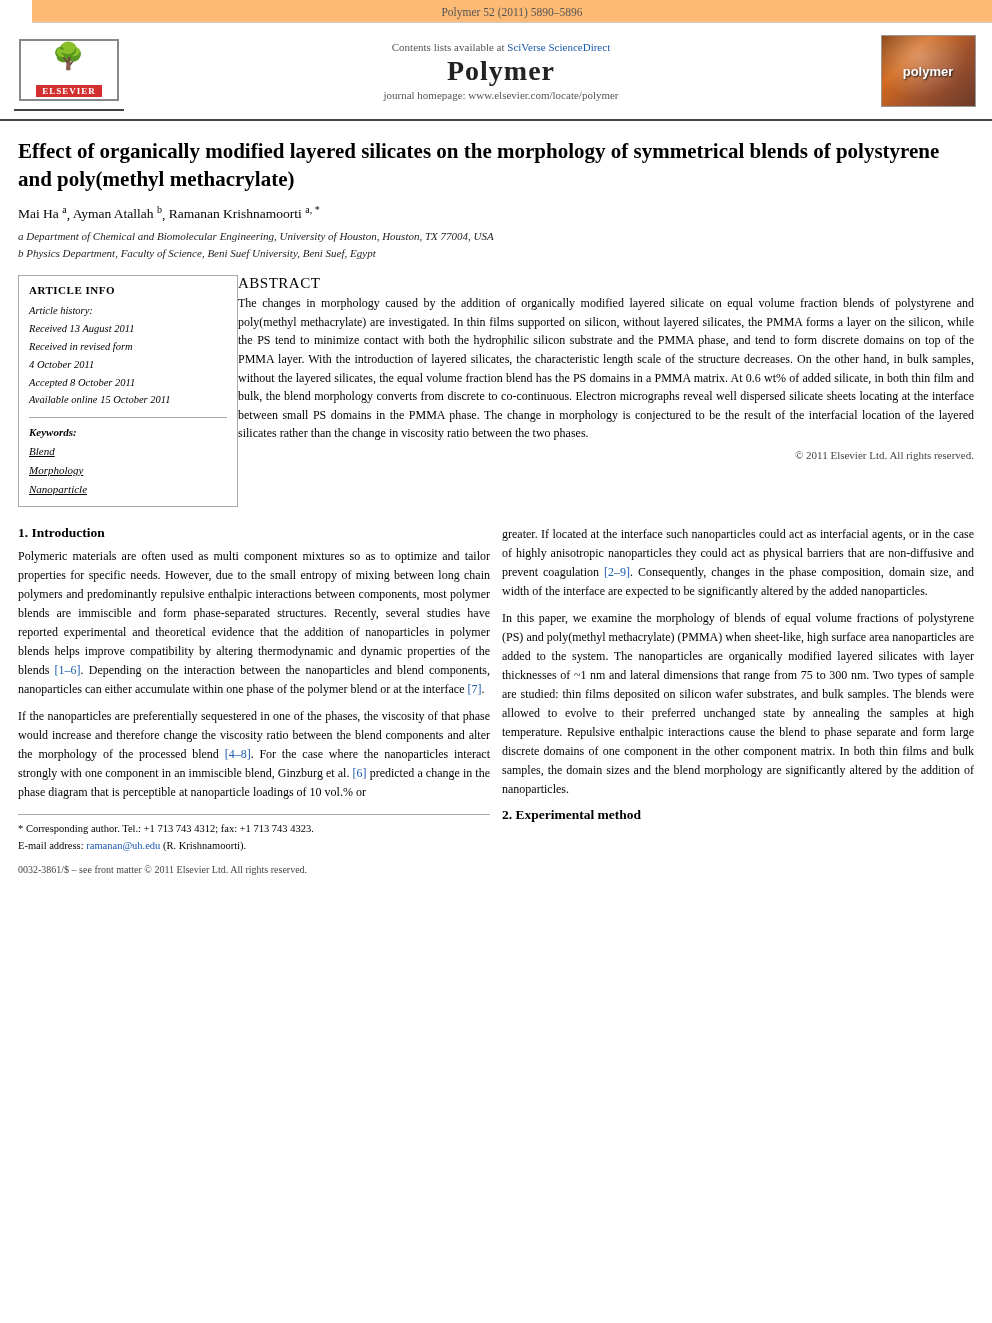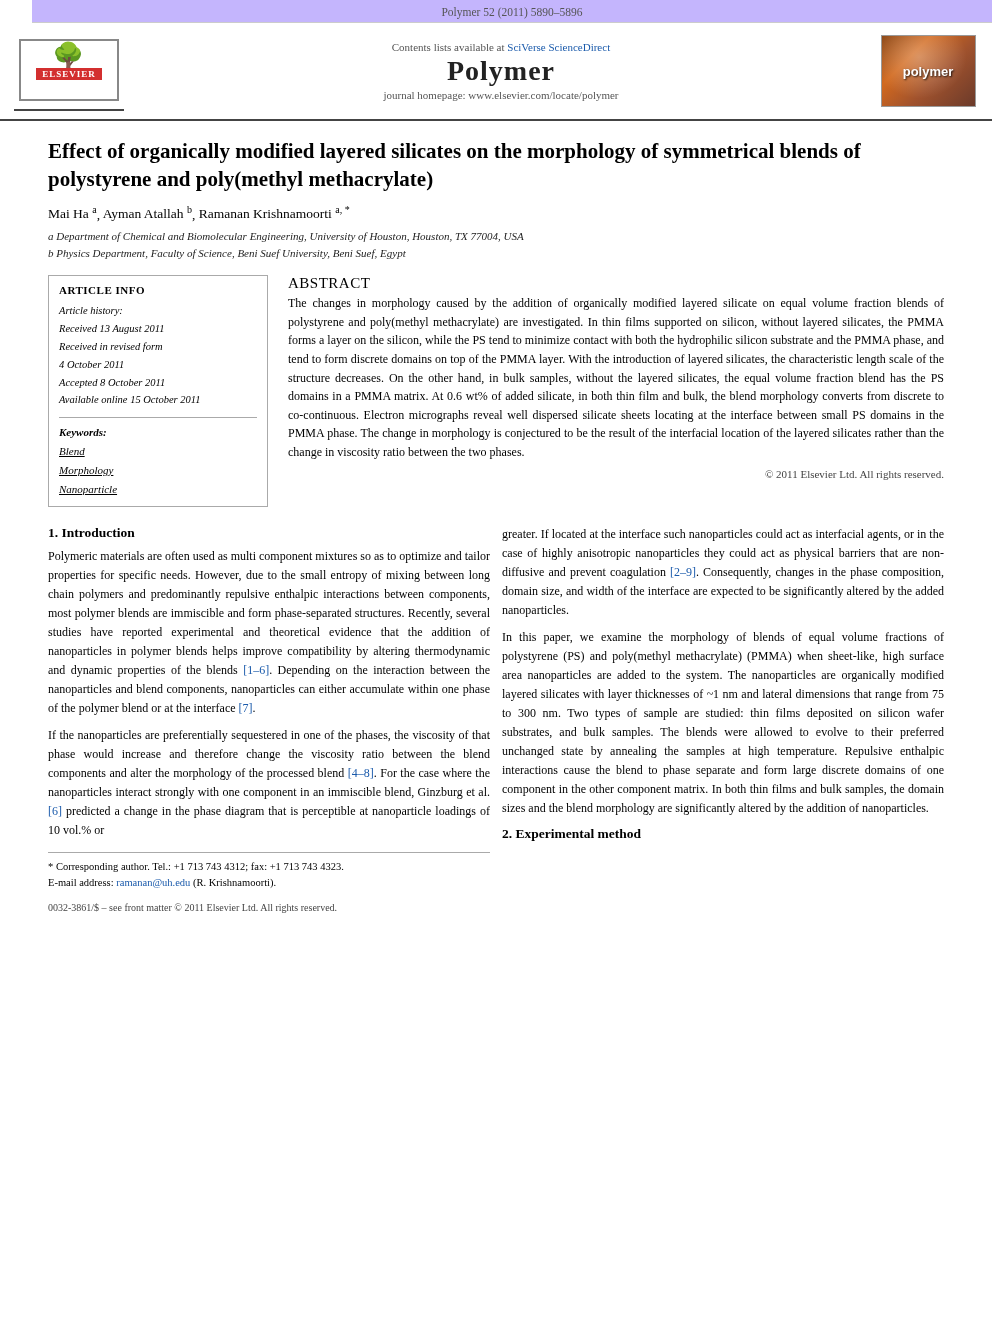--- a/index.html
+++ b/index.html
@@ -7,21 +7,21 @@
       background: #fff;
       font-family: 'Times New Roman', Times, serif;
       font-size: 13px;
       color: #000;
       width: 992px;
       min-height: 1323px;
     }
 
     
     .top-bar {
-      background: #c4b5fd;
+      background: #fdba74;
       text-align: center;
       padding: 6px 0 4px;
       font-size: 11.5px;
       color: #555;
       border-bottom: 1px solid #ccc;
       margin-left: 32px;
     }
 
     
     .journal-header {
@@ -59,21 +59,21 @@
       transform: translateX(-50%);
     }
     .elsevier-label {
       background: #d32f2f;
       color: #fff;
       font-size: 9px;
       font-weight: bold;
       padding: 1px 6px;
       letter-spacing: 1px;
       position: absolute;
-      bottom: 19px;
+      bottom: 2px;
     }
     .journal-center {
       flex: 1;
       text-align: center;
     }
     .journal-center .sciverse-line {
       font-size: 11px;
       color: #555;
       margin-bottom: 2px;
     }
@@ -122,21 +122,21 @@
       font-size: 13px;
       font-weight: bold;
       color: #fff;
       font-family: Arial, sans-serif;
       text-shadow: 1px 1px 2px rgba(0,0,0,0.8);
       z-index: 1;
     }
 
     
     .article-content {
-      padding: 16px 48px 20px;
+      padding: 16px 18px 20px;
     }
 
     
     .article-title {
       font-size: 21px;
       font-weight: bold;
       color: #000;
       line-height: 1.35;
       margin-bottom: 10px;
     }
@@ -154,21 +154,20 @@
       font-size: 11px;
       font-style: italic;
       color: #222;
       margin-bottom: 14px;
       line-height: 1.5;
     }
 
     
     .two-col {
       display: flex;
-      gap: 20px;
       margin-top: 8px;
     }
     .left-col {
       width: 220px;
       flex-shrink: 0;
     }
     .right-col {
       flex: 1;
     }
 

